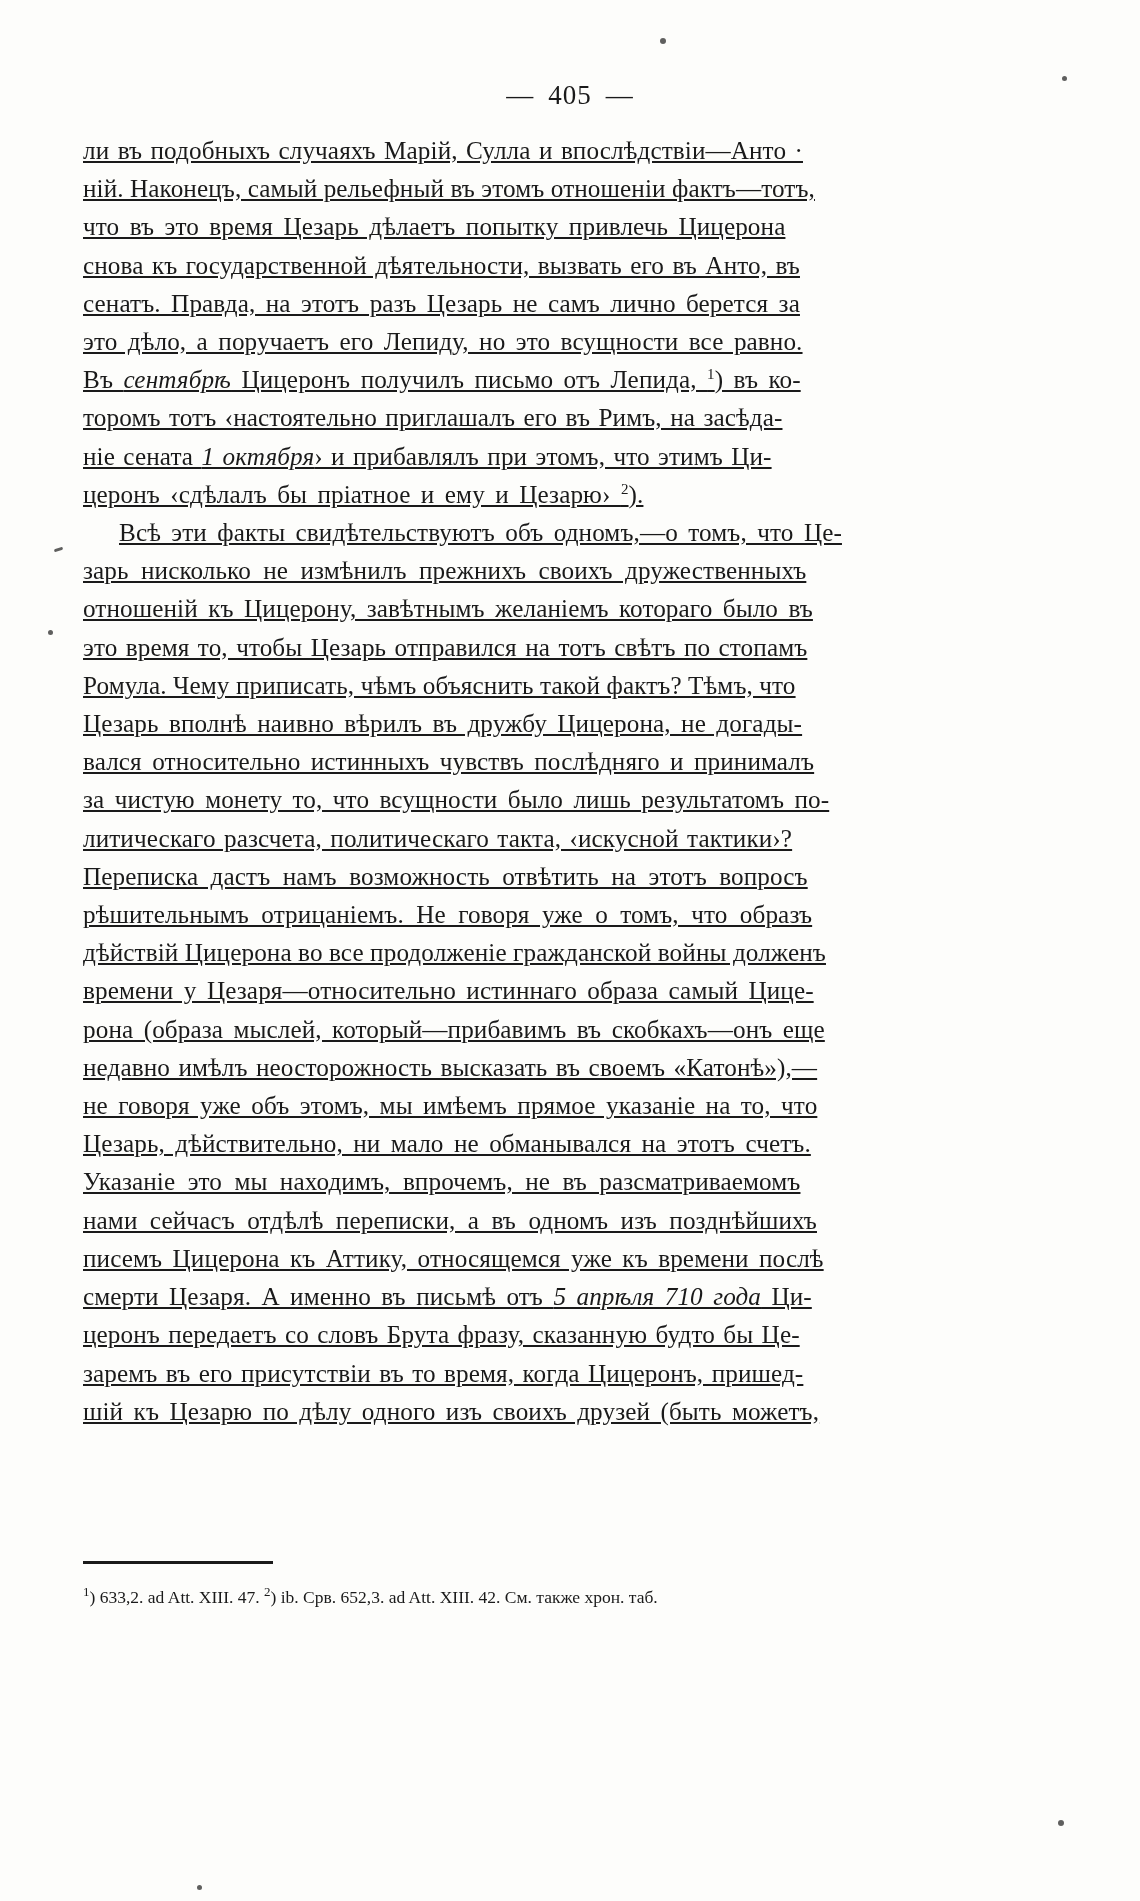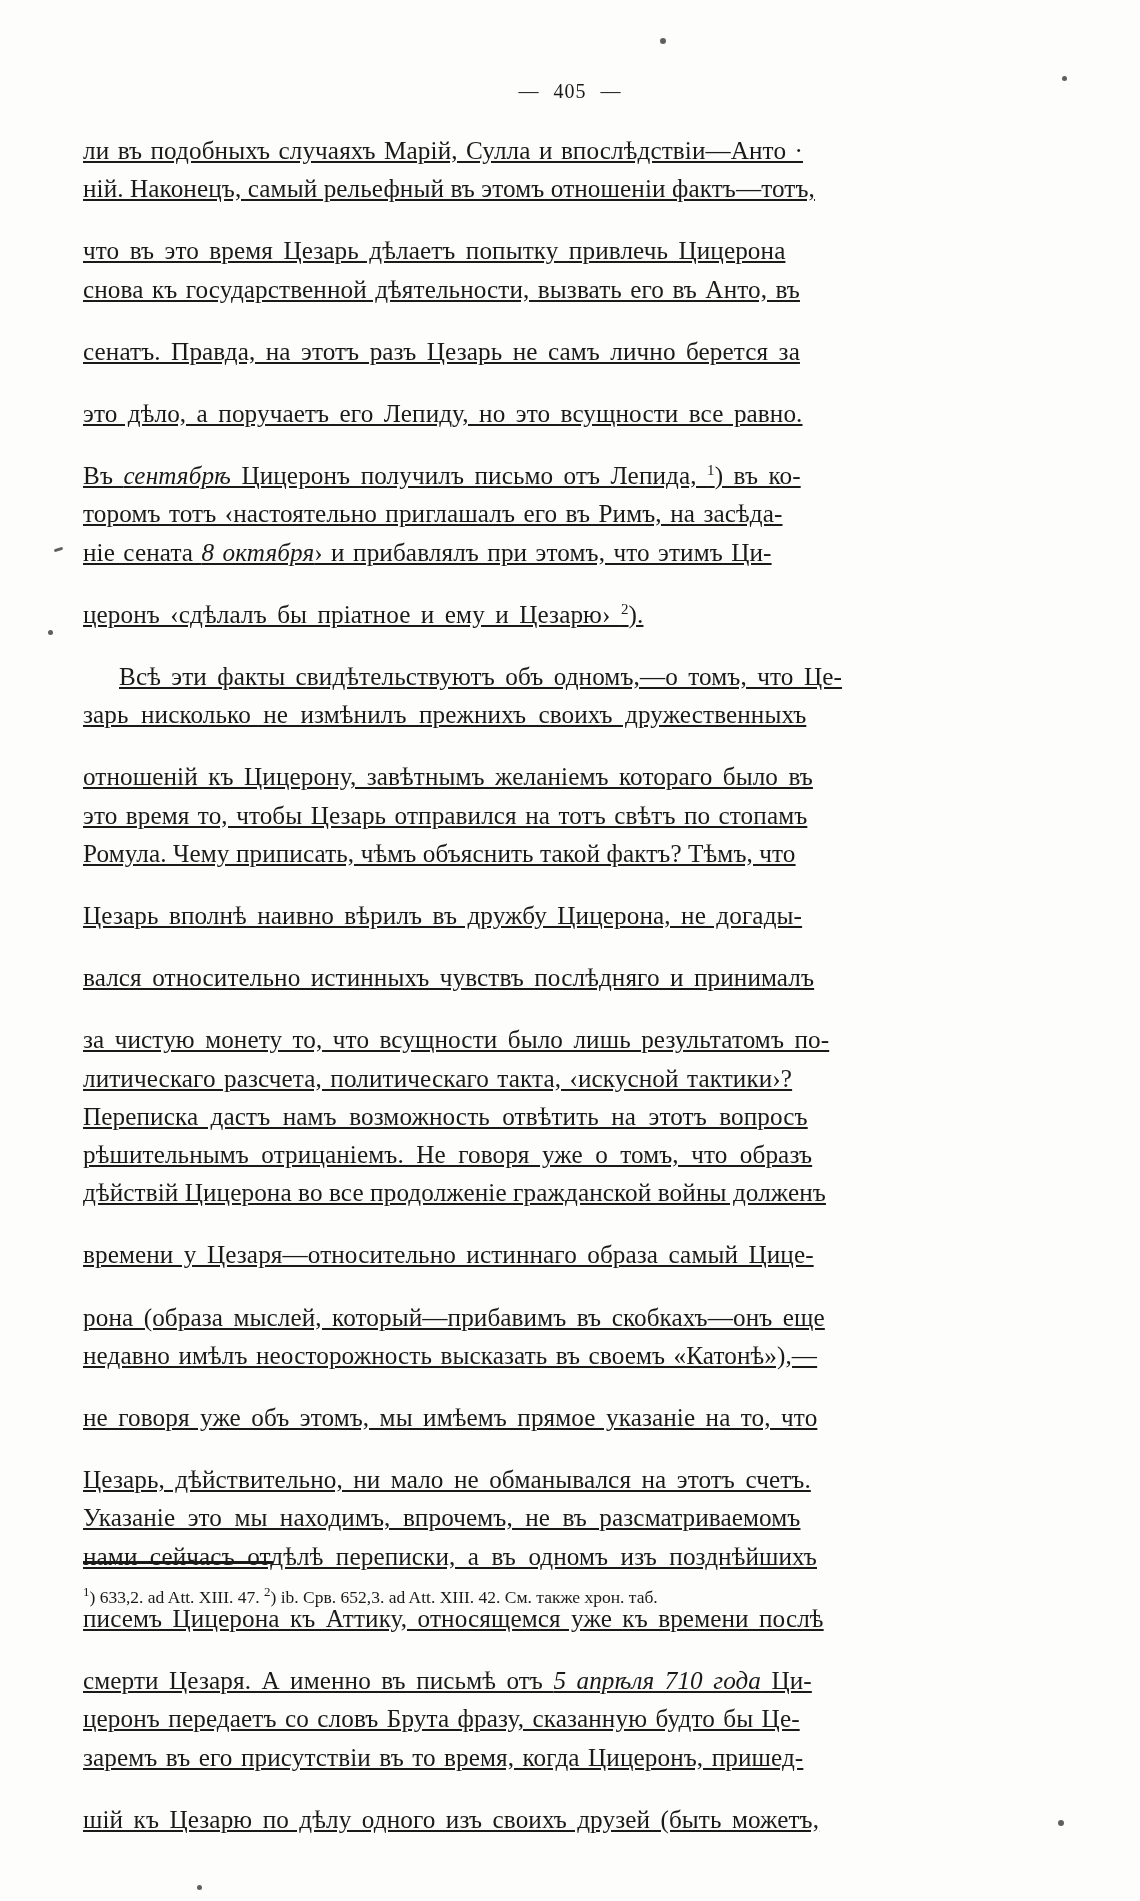--- a/index.html
+++ b/index.html
@@ -38,21 +38,21 @@
   .speck.s4 { left: 54px;  top: 548px; width: 9px;  height: 3px; border-radius: 2px; transform: rotate(-18deg); }
   .speck.s5 { left: 1058px; top: 1820px; width: 6px; height: 6px; }
   .speck.s6 { left: 197px; top: 1885px; width: 5px; height: 5px; }
 
   .page-number {
     position: absolute;
     top: 80px;
     left: 0;
     width: 1140px;
     text-align: center;
-    font-size: 20px;
+    font-size: 27px;
     letter-spacing: 1px;
     font-family: "Liberation Serif", "DejaVu Serif", serif;
   }
   .page-number .dash { display: inline-block; padding: 0 14px; }
 
   .body-text {
     position: absolute;
     left: 83px;
     top: 132px;
     width: 975px;
@@ -61,21 +61,21 @@
 
   .line {
     font-size: 25.2px;
     line-height: 38.2px;
     white-space: nowrap;
     letter-spacing: .1px;
   }
   
   .j0  { word-spacing: 0px; }
   .j1  { word-spacing: 2px; }
-  .j2  { word-spacing: 4px; margin-top: 24px; }
+  .j2  { word-spacing: 4px; }
   .j3  { word-spacing: 6px; }
 
   .indent { padding-left: 36px; }
 
   .ital { font-style: italic; }
 
   sup.fn {
     font-size: 15px;
     vertical-align: super;
     line-height: 0;
@@ -128,21 +128,21 @@
     <div class="line j0"><span>ній. Наконецъ, самый рельефный въ этомъ отношеніи фактъ—тотъ,</span></div>
     <div class="line j2"><span>что въ это время  Цезарь дѣлаетъ попытку привлечь  Цицерона</span></div>
     <div class="line j1"><span>снова къ государственной дѣятельности, вызвать его въ Анто, въ</span></div>
     <div class="line j2"><span>сенатъ. Правда, на этотъ разъ Цезарь не самъ лично берется за</span></div>
     <div class="line j2"><span>это дѣло, а поручаетъ его Лепиду, но это всущности все равно.</span></div>
 
     <div class="line j2"><span>Въ </span><span class="ital">сентябрѣ</span><span> Цицеронъ получилъ письмо отъ Лепида, </span><sup class="fn">1</sup><span>) въ ко-</span></div>
 
     <div class="line j1"><span>торомъ тотъ ‹настоятельно приглашалъ его въ Римъ, на засѣда-</span></div>
 
-    <div class="line j1"><span>ніе сената </span><span class="ital">8 октября</span><span>› и прибавлялъ при этомъ, что этимъ  Ци-</span></div>
+    <div class="line j1"><span>ніе сената </span><span class="ital">1 октября</span><span>› и прибавлялъ при этомъ, что этимъ  Ци-</span></div>
 
     <div class="line j2"><span>церонъ ‹сдѣлалъ бы пріатное и ему и Цезарю› </span><sup class="fn">2</sup><span>).</span></div>
 
     <div class="line j2 indent"><span>Всѣ эти факты свидѣтельствуютъ объ одномъ,—о томъ, что Це-</span></div>
     <div class="line j3"><span>зарь нисколько  не измѣнилъ прежнихъ своихъ  дружественныхъ</span></div>
     <div class="line j2"><span>отношеній къ Цицерону, завѣтнымъ желаніемъ котораго было въ</span></div>
     <div class="line j1"><span>это время то, чтобы Цезарь отправился на тотъ свѣтъ по стопамъ</span></div>
     <div class="line j0"><span>Ромула. Чему приписать, чѣмъ объяснить такой фактъ? Тѣмъ, что</span></div>
     <div class="line j2"><span>Цезарь вполнѣ наивно вѣрилъ въ дружбу Цицерона, не догады-</span></div>
     <div class="line j2"><span>вался относительно истинныхъ чувствъ послѣдняго и принималъ</span></div>

